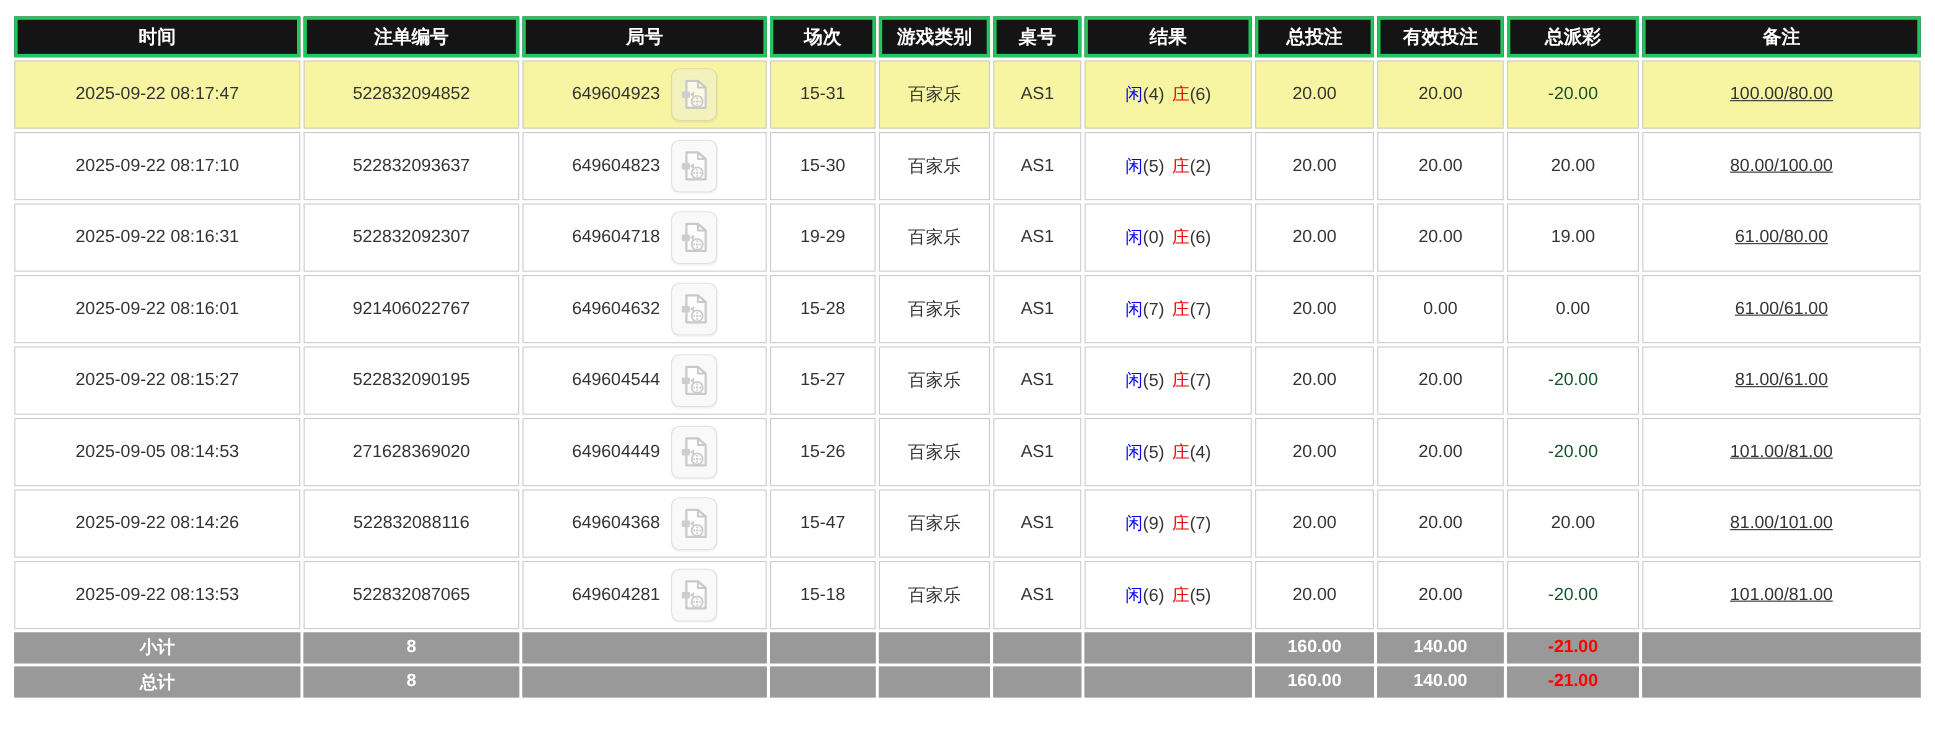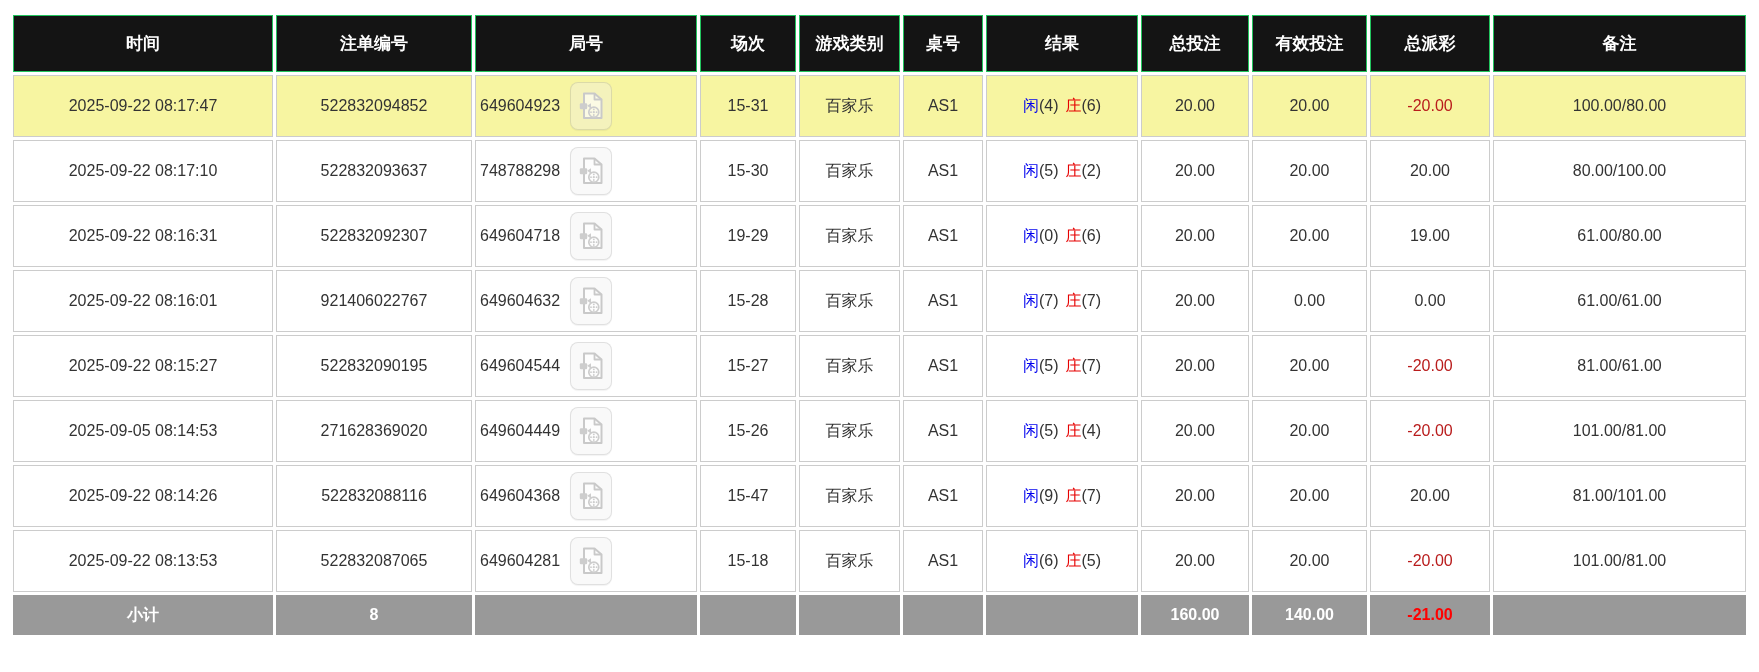--- a/index.html
+++ b/index.html
@@ -13,65 +13,65 @@
   }
   table.records{
     border-collapse:separate;
     border-spacing:3px;
     table-layout:fixed;
     width:1739px;
     margin:12px 0 0 10px;
   }
   table.records th{
     background:#141414;
-    border:1px solid #22c55e;
+    border:3px solid #22c55e;
     color:#ffffff;
     font-size:17px;
     font-weight:bold;
     height:18px;
-    padding:16px 4px;
+    padding:4px 4px;
     text-align:center;
     box-sizing:border-box;
   }
   table.records td{
     background:#ffffff;
     border:1px solid #cccccc;
     color:#333333;
     font-size:16px;
     height:62px;
     padding:0 4px;
     text-align:center;
     vertical-align:middle;
     box-sizing:border-box;
     overflow:hidden;
     white-space:nowrap;
   }
   tr.highlight td{background:#f7f5a1;}
-  td.remark{text-align:right;padding-right:28px;}
+  td.remark{text-align:right;padding-right:28px;text-decoration:underline;}
   th.remark-h{text-align:right;padding-right:62px;}
   td.bet-blue{color:#0066ff;}
-  .payout.neg{color:#b91c1c;}
+  .payout.neg{color:#14532d;}
   .r-player{color:#0000ee;}
   .r-banker{color:#e60000;margin-left:7px;}
-  .round-wrap{display:flex;align-items:center;gap:10px;}
+  .round-wrap{display:flex;align-items:center;justify-content:center;gap:10px;}
   .video-btn{
     display:inline-flex;align-items:center;justify-content:center;
     width:40px;height:46px;flex:0 0 auto;
     border-radius:8px;
     background:rgba(238,238,238,0.35);
     border:1px solid rgba(0,0,0,0.10);
     box-shadow:0 1px 1px rgba(0,0,0,0.05);
     cursor:pointer;
   }
   tr.summary td{
     background:#999999;
     border:1px solid #999999;
     color:#ffffff;
     font-weight:bold;
-    height:40px;
+    height:28px;
     font-size:16px;
   }
   tr.summary td.payout.neg{color:#ff0000;margin-left:37px;}
 </style>
 </head>
 <body>
 
 <div class="viewport">
   <table class="records">
     <colgroup>
@@ -135,21 +135,21 @@
     <td>20.00</td>
     <td class="payout neg">-20.00</td>
     <td class="remark">100.00/80.00</td>
   </tr>
 
   <tr>
     <td>2025-09-22 08:17:10</td>
     <td>522832093637</td>
     <td>
       <div class="round-wrap">
-        <span>748788298</span>
+        <span>649604823</span>
         <span class="video-btn">
           <svg width="24" height="28" viewBox="0 0 24 28" aria-hidden="true">
             <path d="M5 1.5 H15.5 L22.5 7.5 V26 H5 Z" fill="rgba(255,255,255,0.6)" stroke="#c9c9c9" stroke-width="2" stroke-linejoin="round"></path>
             <path d="M15.5 1.5 V7.5 H22.5" fill="none" stroke="#c9c9c9" stroke-width="1.8" stroke-linejoin="round"></path>
             <rect x="0.8" y="11.2" width="7.4" height="6" rx="1.2" fill="#cdcdcd"></rect>
             <path d="M8.2 13.8 L12 11.2 V16.8 Z" fill="#cdcdcd"></path>
             <circle cx="14.8" cy="20.2" r="5" fill="none" stroke="#cdcdcd" stroke-width="1.7"></circle>
             <circle cx="14.8" cy="20.2" r="1.1" fill="#cdcdcd"></circle>
             <circle cx="14.8" cy="17.4" r="0.9" fill="#cdcdcd"></circle>
             <circle cx="14.8" cy="23.0" r="0.9" fill="#cdcdcd"></circle>
@@ -371,20 +371,33 @@
     </td>
     <td class="bet-blue">20.00</td>
     <td>20.00</td>
     <td class="payout neg">-20.00</td>
     <td class="remark">101.00/81.00</td>
   </tr>
 </tbody>
     <tbody>
       <tr class="summary">
         <td>小计</td>
+        <td>8</td>
+        <td></td>
+        <td></td>
+        <td></td>
+        <td></td>
+        <td></td>
+        <td>160.00</td>
+        <td>140.00</td>
+        <td class="payout neg">-21.00</td>
+        <td class="remark"></td>
+      </tr>
+      <tr class="summary">
+        <td>总计</td>
         <td>8</td>
         <td></td>
         <td></td>
         <td></td>
         <td></td>
         <td></td>
         <td>160.00</td>
         <td>140.00</td>
         <td class="payout neg">-21.00</td>
         <td class="remark"></td>

